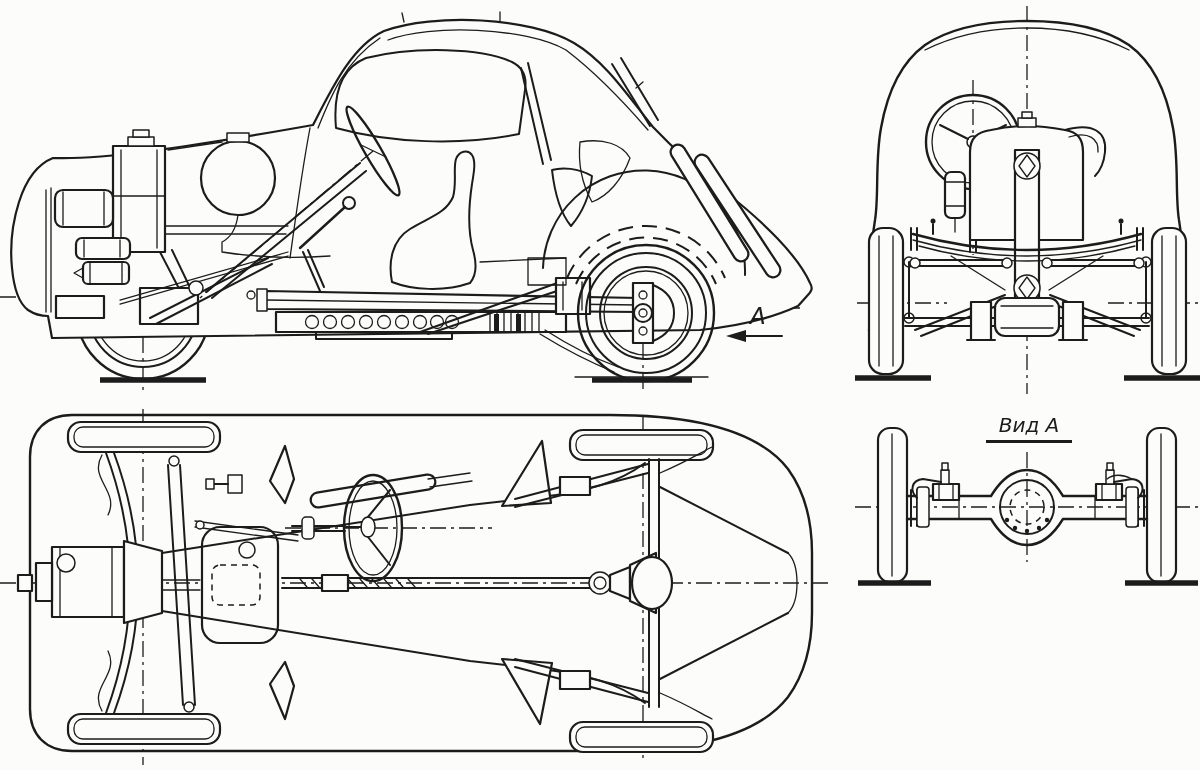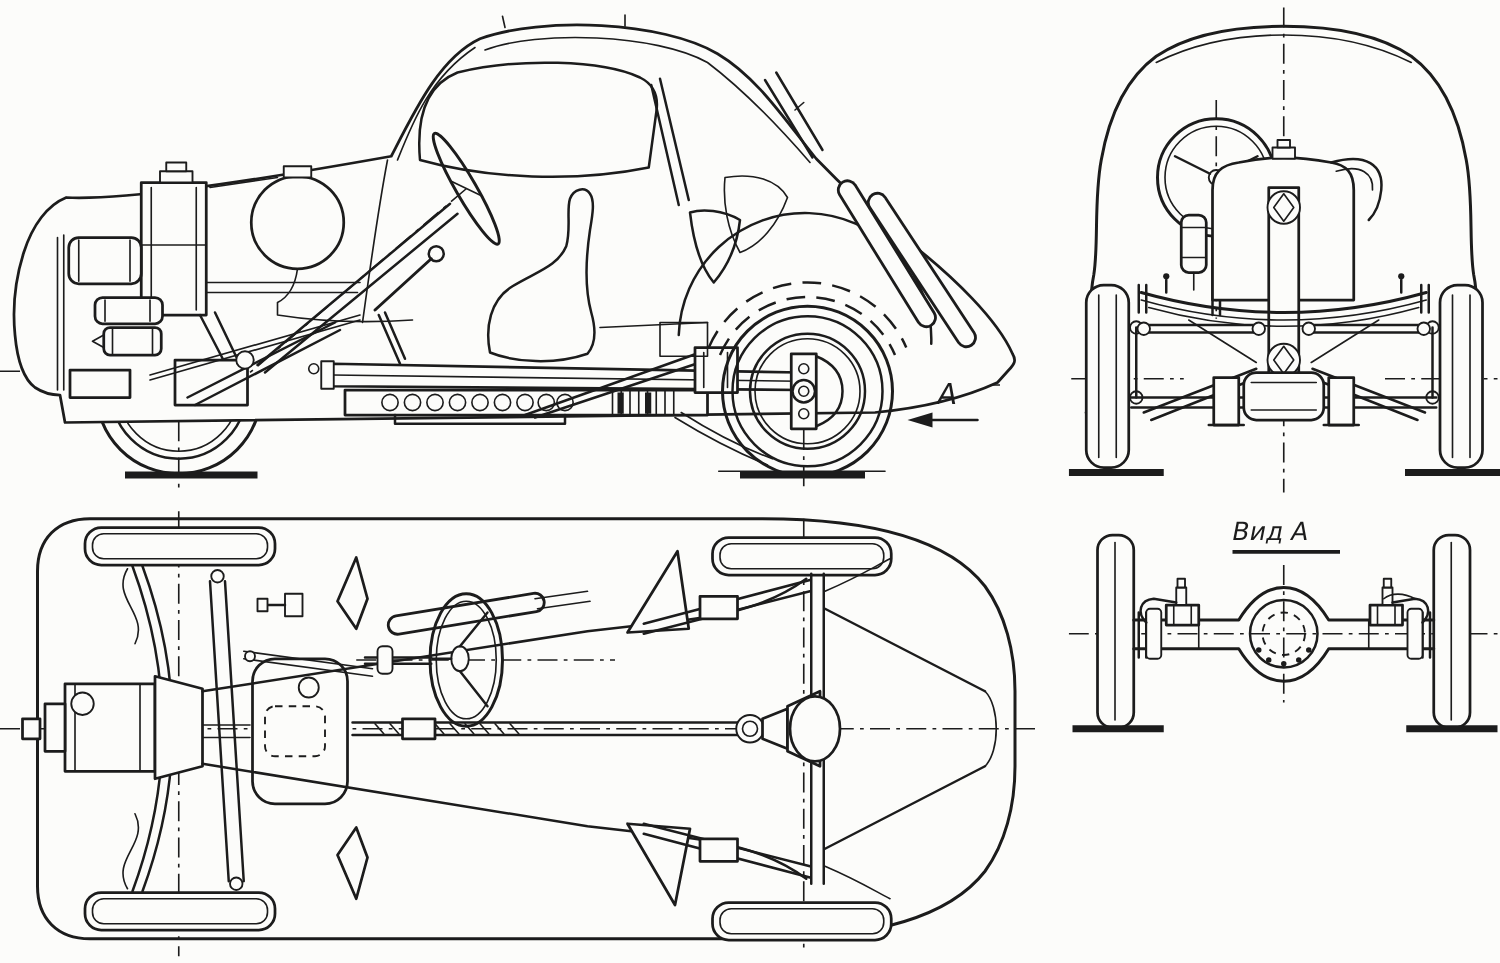--- a/index.html
+++ b/index.html
@@ -16,21 +16,21 @@
   .cdash   { fill:none; stroke:var(--ink); stroke-width:1.3; stroke-dasharray:16 5 3 5; }
   .fdash   { fill:none; stroke:var(--ink); stroke-width:2;   stroke-dasharray:15 9; }
   .ddash   { fill:none; stroke:var(--ink); stroke-width:1.5; stroke-dasharray:6 5; }
   .ground  { fill:none; stroke:var(--ink); stroke-width:5.5; }
   .capo    { fill:none; stroke:var(--ink);   stroke-width:17;   stroke-linecap:round; }
   .capi    { fill:none; stroke:var(--paper); stroke-width:12.5; stroke-linecap:round; }
   .solid   { fill:var(--ink); stroke:none; }
   .label   { position:absolute; color:var(--ink); font-style:italic;
              font-family:"DejaVu Sans", sans-serif; }
   #label-a   { left:750px; top:303px; font-size:23px; }
-  #label-vid { left:986px; top:413px; width:86px; text-align:left; font-size:20px;
+  #label-vid { left:986px; top:413px; width:86px; text-align:center; font-size:20px;
                padding-bottom:3px; border-bottom:3.5px solid var(--ink); }
 </style>
 </head>
 <body>
 
 <div id="canvas">
 
   <svg style="left:0;top:0" width="830" height="392" viewBox="0 0 830 392">
     <defs>
       <clipPath id="fwClip">

